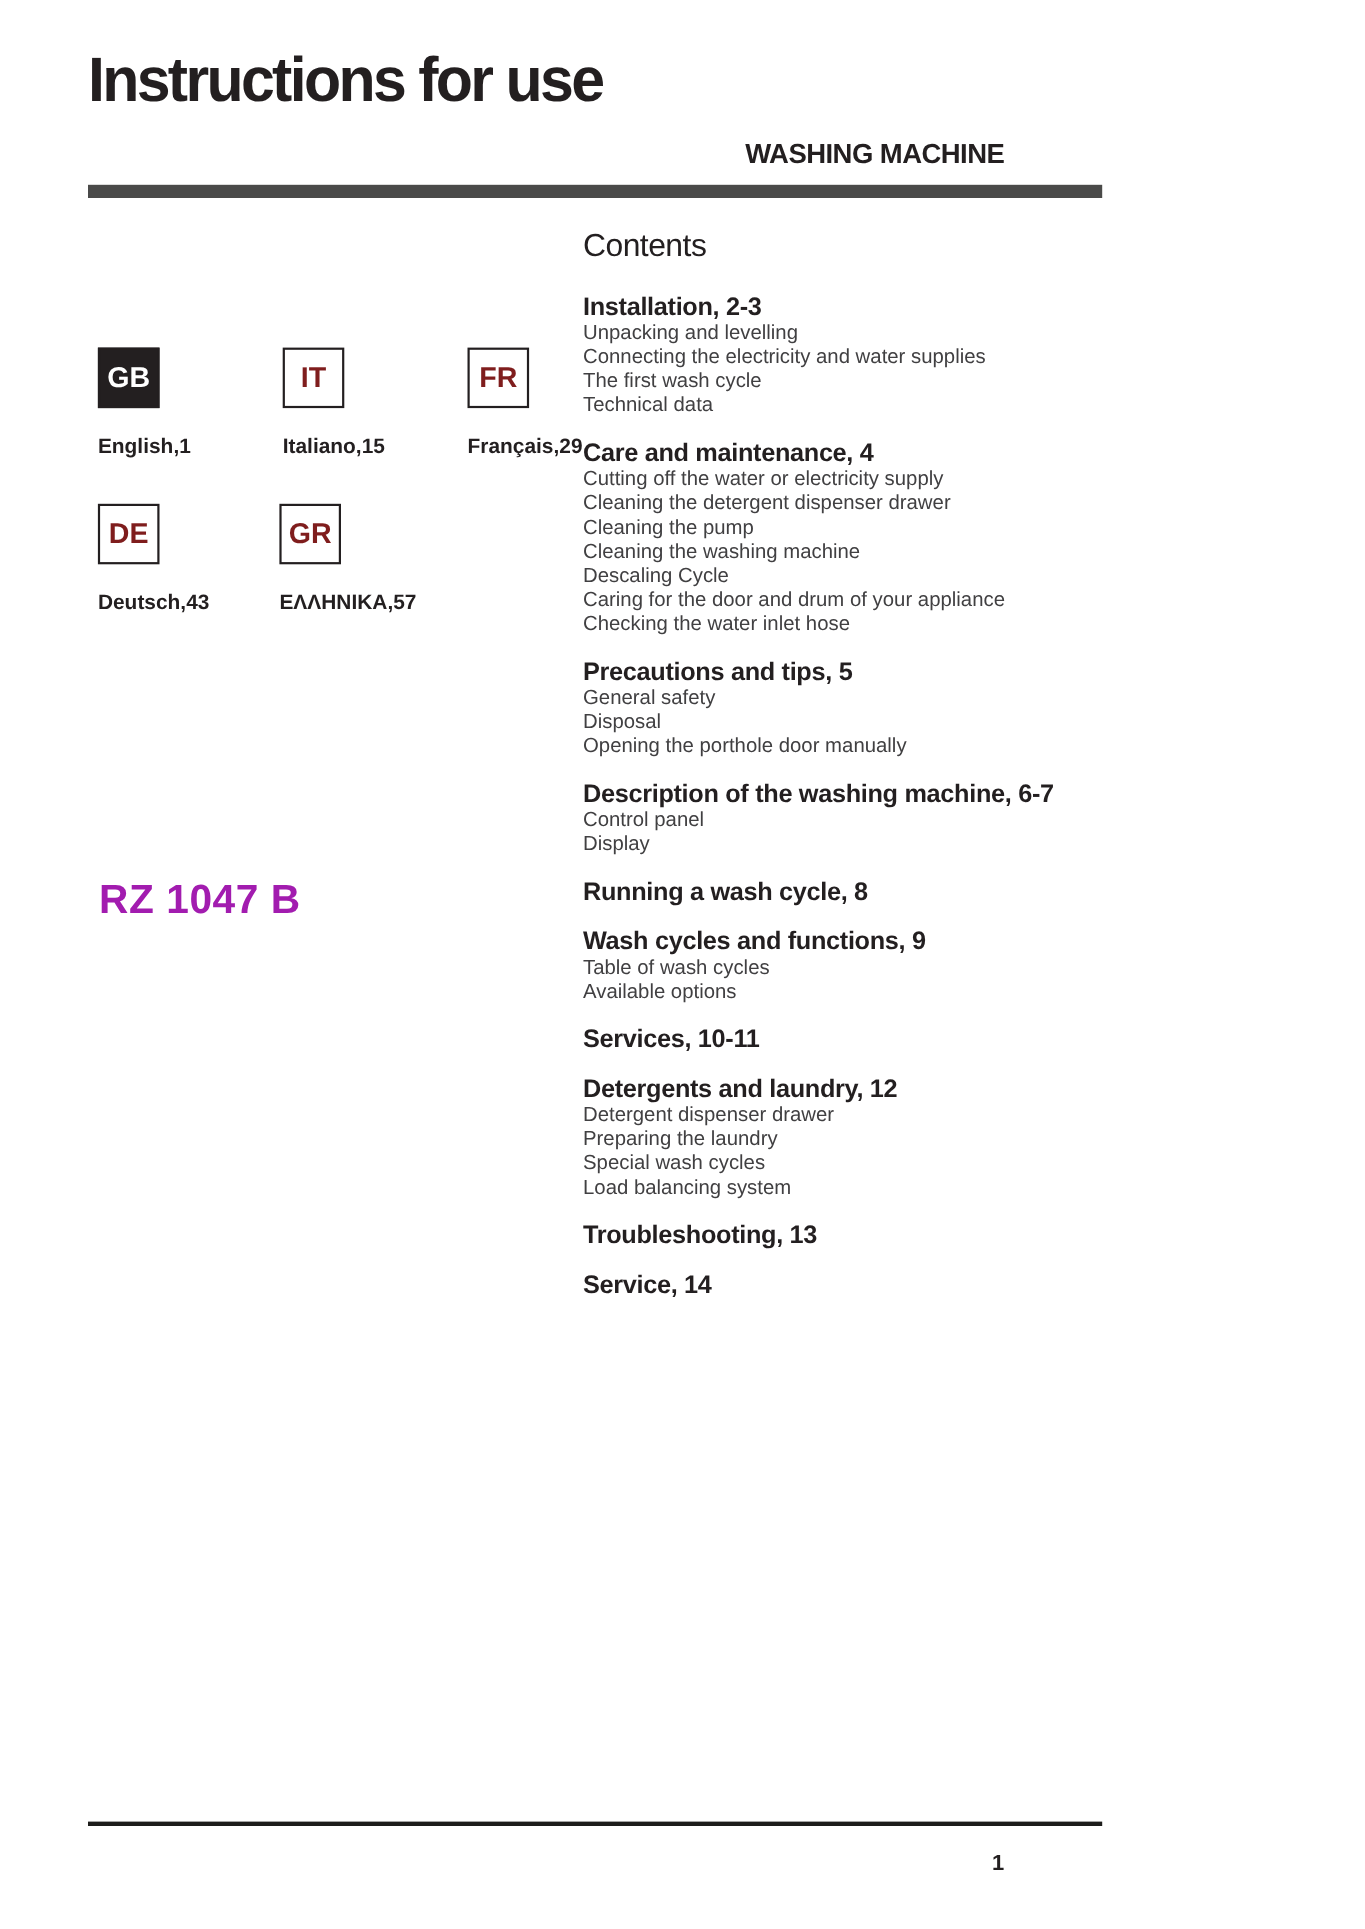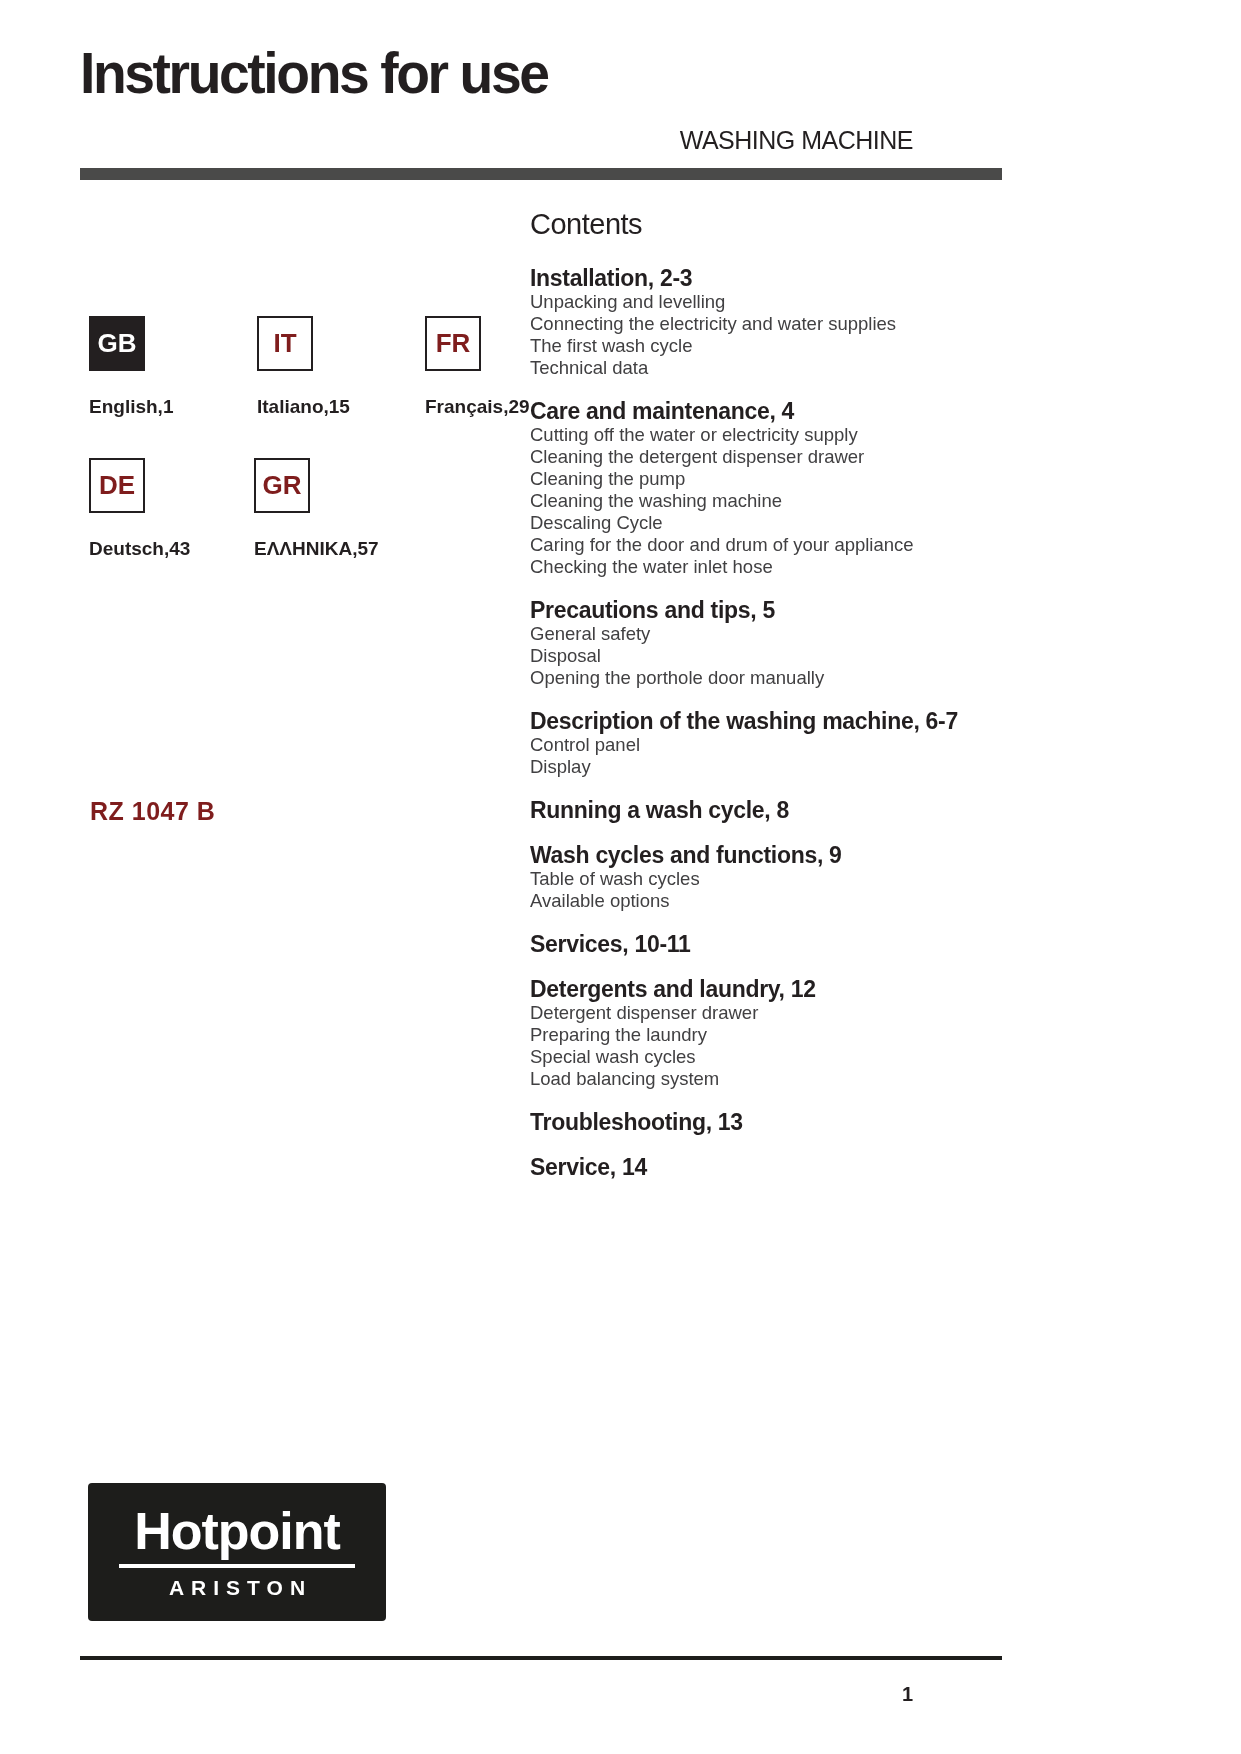--- a/index.html
+++ b/index.html
@@ -12,21 +12,21 @@
     overflow:hidden;
   }
   .title{
     position:absolute;left:80px;top:40px;
     font-size:57px;font-weight:bold;letter-spacing:-2.5px;
     color:#231f20;white-space:nowrap;
     transform:scaleX(0.97);transform-origin:left top;
   }
   .subtitle{
     position:absolute;right:89px;top:126px;
-    font-size:25px;font-weight:normal;color:#231f20;letter-spacing:-0.5px;
+    font-size:25px;font-weight:bold;color:#231f20;letter-spacing:-0.5px;
   }
   .top-bar{
     position:absolute;left:80px;top:168px;width:1072px;height:12px;
     background:#4a4a49;
   }
   .gb-tab{
     position:absolute;left:1175px;top:238px;width:66px;height:54px;
     background:#4a4a49;color:#ffffff;font-weight:bold;font-size:22px;
     display:flex;align-items:center;justify-content:center;
   }
@@ -37,21 +37,21 @@
     display:flex;align-items:center;justify-content:center;
     font-size:26px;font-weight:bold;color:#7f1d1d;background:#ffffff;
     box-sizing:border-box;
   }
   .lang.filled .box{background:#231f20;color:#ffffff;border-color:#231f20;}
   .lang .lbl{
     margin-top:25px;font-size:19px;font-weight:bold;color:#231f20;white-space:nowrap;
   }
   .model{
     position:absolute;left:90px;top:797px;
-    font-size:25px;font-weight:bold;letter-spacing:0.5px;color:#7f1d1d;
+    font-size:37px;font-weight:bold;letter-spacing:0.5px;color:#a21caf;
   }
   
   .contents{position:absolute;left:530px;top:208px;width:560px;}
   .contents h2{
     margin:0 0 24px 0;font-size:29px;font-weight:normal;color:#231f20;letter-spacing:-0.5px;
   }
   .section{margin-top:19px;}
   .section:first-of-type{margin-top:0;}
   .section h3{
     margin:0;font-size:23px;line-height:26px;font-weight:bold;color:#231f20;letter-spacing:-0.3px;
@@ -175,22 +175,17 @@
 
     <div class="section">
       <h3>Troubleshooting, 13</h3>
     </div>
 
     <div class="section">
       <h3>Service, 14</h3>
     </div>
   </div>
 
-  <div class="logo">
-    <div class="brand">Hotpoint</div>
-    <div class="rule"></div>
-    <div class="sub">ARISTON</div>
-  </div>
 
   <div class="bottom-bar"></div>
   <div class="page-num">1</div>
 
 </div>
 
 </body></html>

